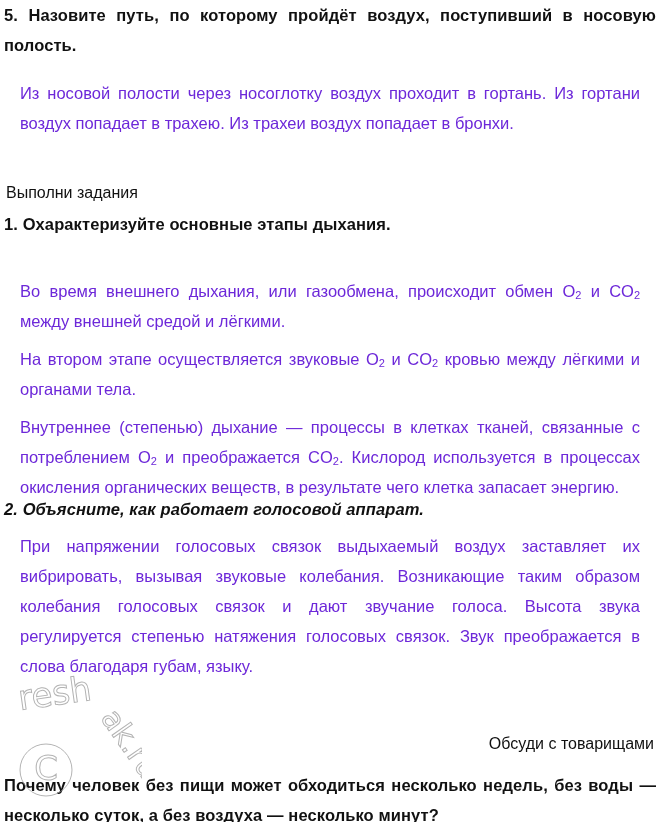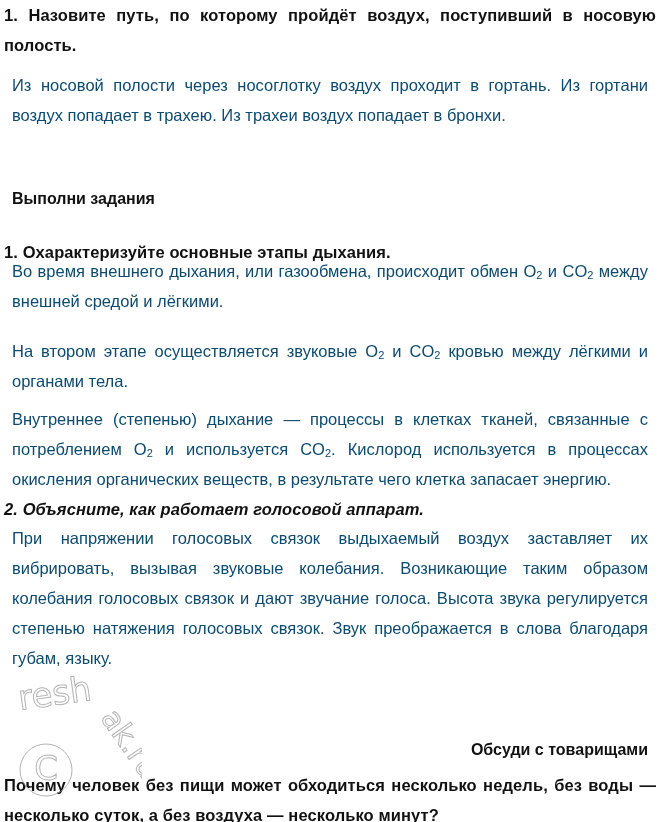--- a/index.html
+++ b/index.html
@@ -25,59 +25,59 @@
       font-weight: bold;
       font-size: 16.5px;
       line-height: 30px;
       margin: 0;
       text-align: justify;
       letter-spacing: 0.1px;
     }
     .para {
       font-size: 16.5px;
       line-height: 30px;
-      margin: 8px;
+      margin: 16px;
       text-align: justify;
-      color: #0c4a6e;
+      color: #6d28d9;
     }
     .section-title {
-      font-weight: bold;
+      font-weight: normal;
       font-size: 16px;
       line-height: 30px;
-      margin: 8px;
+      margin: 2px;
     }
     .abs { position: absolute; left: 0; right: 0; }
     sub { font-size: 11px; vertical-align: -2px; line-height: 0; }
 
     .watermark {
       position: absolute;
       left: 12px;
       top: 670px;
       width: 130px;
       height: 150px;
       pointer-events: none;
     }
   </style>
 </head>
 <body>
 
 <div class="page">
 
-  <p class="q-heading abs" style="top:0px;">1. Назовите путь, по которому пройдёт воздух, поступивший в носовую полость.</p>
+  <p class="q-heading abs" style="top:0px;">5. Назовите путь, по которому пройдёт воздух, поступивший в носовую полость.</p>
   <p class="para abs" style="top:62px;">Из носовой полости через носоглотку воздух проходит в гортань. Из гортани воздух попадает в трахею. Из трахеи воздух попадает в бронхи.</p>
 
   <p class="section-title abs" style="top:176px;">Выполни задания</p>
 
-  <p class="q-heading abs" style="top:237px;">1. Охарактеризуйте основные этапы дыхания.</p>
+  <p class="q-heading abs" style="top:209px;">1. Охарактеризуйте основные этапы дыхания.</p>
 
-  <p class="para abs" style="top:248px;"><span>Во время внешнего дыхания, или газообмена, происходит обмен O</span><sub>2</sub><span> и CO</span><sub>2</sub><span> между внешней средой и лёгкими.</span></p>
+  <p class="para abs" style="top:260px;"><span>Во время внешнего дыхания, или газообмена, происходит обмен O</span><sub>2</sub><span> и CO</span><sub>2</sub><span> между внешней средой и лёгкими.</span></p>
 
   <p class="para abs" style="top:328px;"><span>На втором этапе осуществляется звуковые O</span><sub>2</sub><span> и CO</span><sub>2</sub><span> кровью между лёгкими и органами тела.</span></p>
 
-  <p class="para abs" style="top:396px;"><span>Внутреннее (степенью) дыхание — процессы в клетках тканей, связанные с потреблением O</span><sub>2</sub><span> и используется CO</span><sub>2</sub><span>. Кислород используется в процессах окисления органических веществ, в результате чего клетка запасает энергию.</span></p>
+  <p class="para abs" style="top:396px;"><span>Внутреннее (степенью) дыхание — процессы в клетках тканей, связанные с потреблением O</span><sub>2</sub><span> и преображается CO</span><sub>2</sub><span>. Кислород используется в процессах окисления органических веществ, в результате чего клетка запасает энергию.</span></p>
 
   <p class="q-heading abs" style="top:494px;font-style:italic;">2. Объясните, как работает голосовой аппарат.</p>
 
   <p class="para abs" style="top:515px;">При напряжении голосовых связок выдыхаемый воздух заставляет их вибрировать, вызывая звуковые колебания. Возникающие таким образом колебания голосовых связок и дают звучание голоса. Высота звука регулируется степенью натяжения голосовых связок. Звук преображается в слова благодаря губам, языку.</p>
 
   <p class="section-title abs" style="top:727px;text-align:right;">Обсуди с товарищами</p>
 
   <p class="q-heading abs" style="top:770px;">Почему человек без пищи может обходиться несколько недель, без воды — несколько суток, а без воздуха — несколько минут?</p>
 
 </div>

